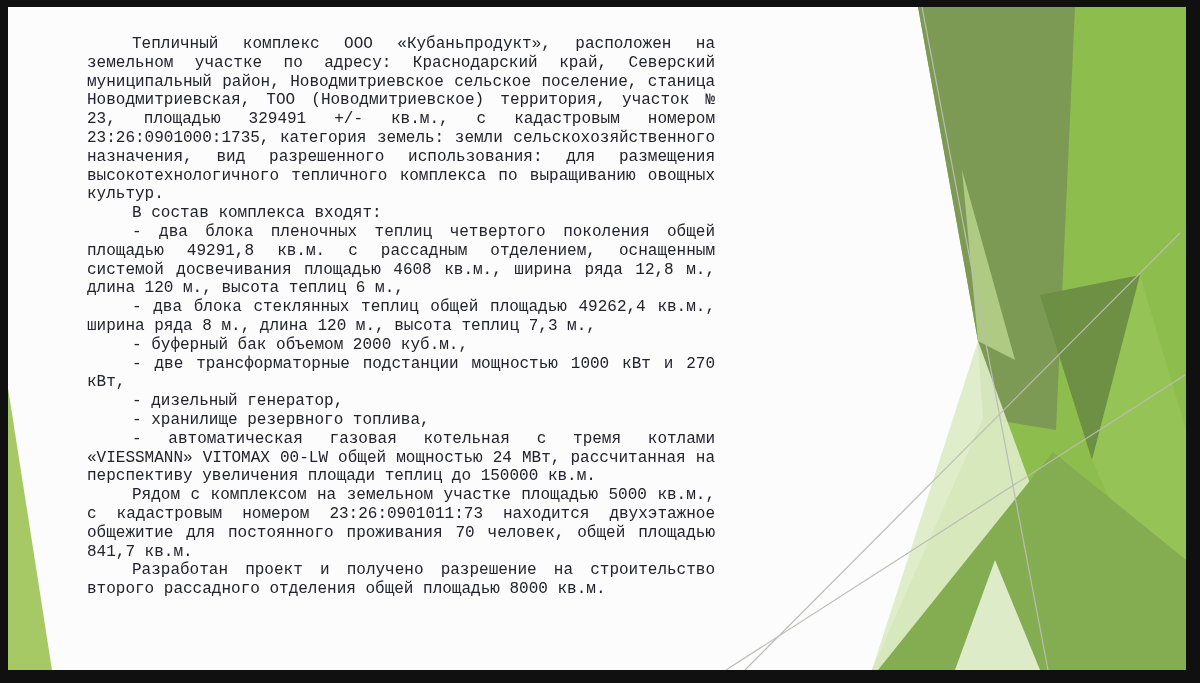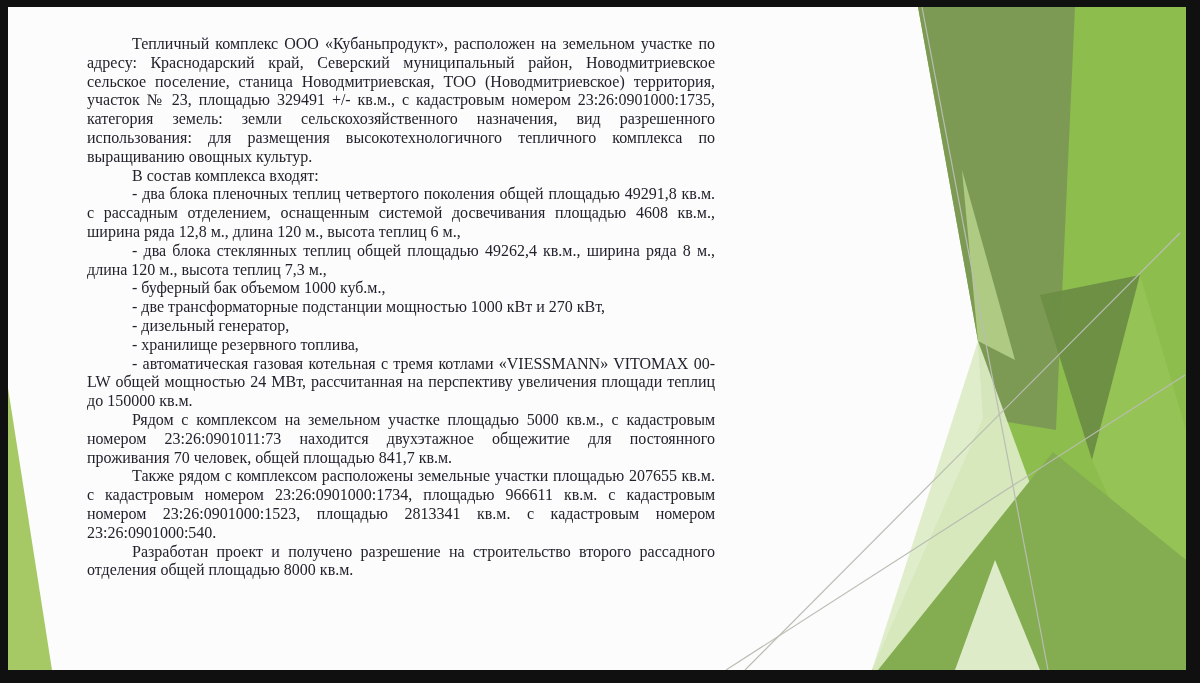--- a/index.html
+++ b/index.html
@@ -33,20 +33,21 @@
     left:79px;top:28px;
     width:628px;
     color:var(--text);
     font-size:16px;
     line-height:18.8px;
   }
   .para{
     margin:0;
     text-indent:45px;
     text-align:justify;
+    font-family:Liberation Mono, monospace;
   }
 </style>
 </head>
 <body>
 
 <div class="slide">
 
   <svg class="decor" viewBox="0 0 1178 663" xmlns="http://www.w3.org/2000/svg" aria-hidden="true">
 
     <polygon points="910,0 970,334 975,411 864,663 1178,663 1178,0" fill="#8dbe4d"></polygon>
@@ -63,23 +64,22 @@
     <line x1="1177" y1="368" x2="718" y2="663" stroke-width="1.2" stroke="#b9bdb2"></line>
 
     <polygon points="0,381 0,663 44,663" fill="#a6c966"></polygon>
   </svg>
 
   <div class="textblock">
       <p class="para">Тепличный комплекс ООО «Кубаньпродукт», расположен на земельном участке по адресу: Краснодарский край, Северский муниципальный район, Новодмитриевское сельское поселение, станица Новодмитриевская, ТОО (Новодмитриевское) территория, участок № 23, площадью 329491 +/- кв.м., с кадастровым номером 23:26:0901000:1735, категория земель:  земли сельскохозяйственного назначения, вид разрешенного использования: для размещения высокотехнологичного тепличного комплекса по выращиванию овощных культур.</p>
       <p class="para">В состав комплекса входят:</p>
       <p class="para">- два блока пленочных теплиц четвертого поколения общей площадью 49291,8 кв.м. с рассадным отделением, оснащенным системой досвечивания площадью 4608 кв.м., ширина ряда 12,8 м., длина 120 м., высота теплиц 6 м.,</p>
       <p class="para">- два блока стеклянных теплиц общей площадью 49262,4 кв.м., ширина ряда 8 м., длина 120 м., высота теплиц 7,3 м.,</p>
-      <p class="para">- буферный бак объемом 1000 куб.м.,</p>
+      <p class="para">- буферный бак объемом 2000 куб.м.,</p>
       <p class="para">- две трансформаторные подстанции мощностью 1000 кВт и 270 кВт,</p>
       <p class="para">- дизельный генератор,</p>
       <p class="para">- хранилище резервного топлива,</p>
       <p class="para">- автоматическая газовая котельная с тремя котлами «VIESSMANN» VITOMAX  00-LW общей мощностью 24 МВт, рассчитанная на перспективу увеличения площади теплиц до 150000 кв.м.</p>
       <p class="para">Рядом с комплексом на земельном участке площадью 5000 кв.м., с кадастровым номером 23:26:0901011:73 находится двухэтажное общежитие для постоянного проживания 70 человек, общей площадью 841,7 кв.м.</p>
-      <p class="para">Также рядом с комплексом расположены земельные участки площадью 207655 кв.м. с кадастровым номером 23:26:0901000:1734, площадью 966611 кв.м. с кадастровым номером 23:26:0901000:1523, площадью 2813341 кв.м. с кадастровым номером 23:26:0901000:540.</p>
       <p class="para">Разработан проект и получено разрешение на строительство второго рассадного отделения общей площадью 8000 кв.м.</p>
     </div>
 
 </div>
 
 </body></html>

